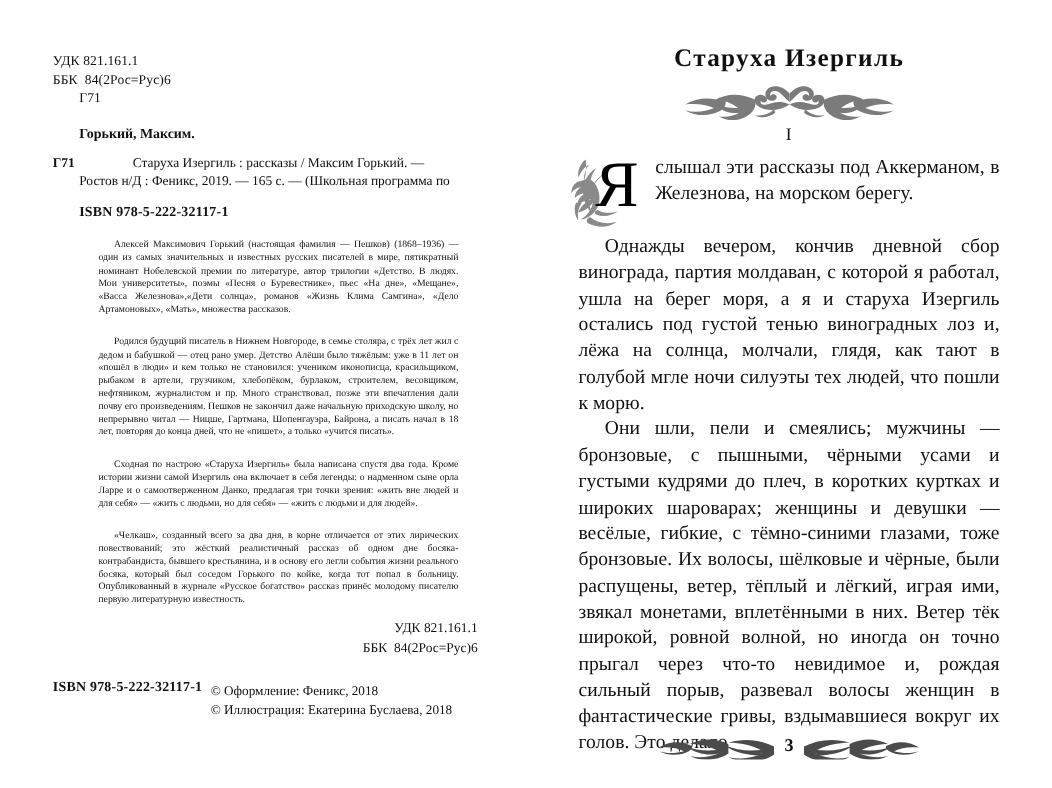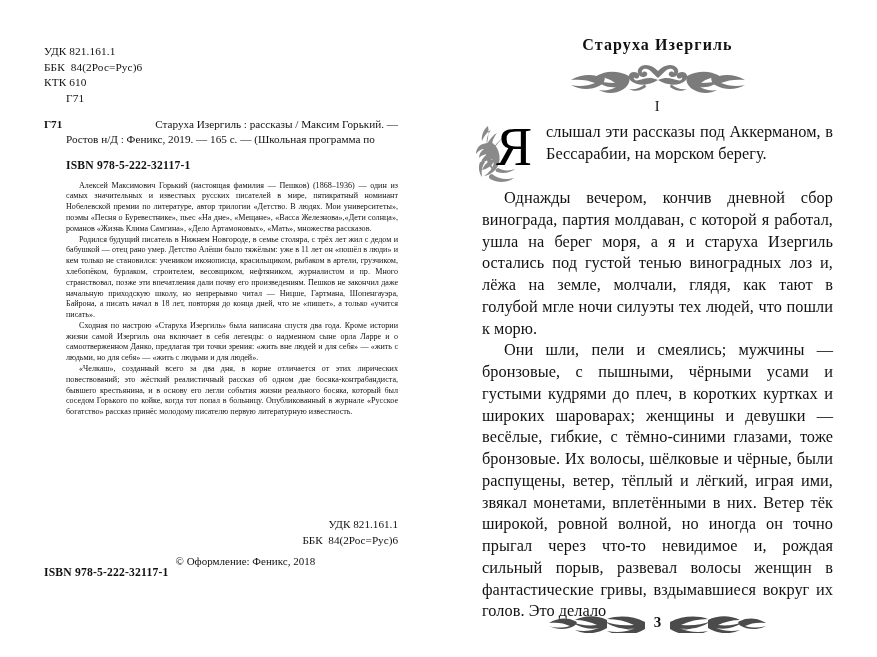--- a/index.html
+++ b/index.html
@@ -56,40 +56,40 @@
     flex: 0 0 22px;
   }
   .biblio-text {
     flex: 1;
     text-align: justify;
     text-align-last: left;
   }
   .biblio-text .ln { display: block; }
   .biblio-text .ln-j {
     display: flex;
-    justify-content: flex-end;
+    justify-content: center;
   }
 
   .isbn-top {
     font-weight: bold;
     font-size: 11.6px;
     margin-top: 11px;
     padding-left: 22px;
     letter-spacing: 0.2px;
   }
 
   .annotation {
     margin-top: 9px;
     padding-left: 22px;
     font-size: 8.1px;
     line-height: 1.335;
     text-align: justify;
   }
   .annotation p {
-    margin: 0;
+    margin: 16px;
     text-indent: 13px;
   }
 
   .footer-codes {
     position: absolute;
     left: 0;
     right: 40px;
     top: 517px;
     text-align: right;
     font-size: 11.2px;
@@ -109,35 +109,36 @@
     font-weight: bold;
     font-size: 11.6px;
     letter-spacing: 0.2px;
     white-space: nowrap;
     padding-top: 12px;
   }
   .copyright-lines {
     font-size: 11.0px;
     line-height: 1.42;
     padding-left: 7px;
+    margin-top: 15px;
   }
   .copyright-lines div { white-space: nowrap; }
 
   
   .page-right {
     position: relative;
     width: 439px;
     height: 657px;
     box-sizing: border-box;
     padding: 36px 44px 0 44px;
   }
   .story-title {
     text-align: center;
     font-weight: bold;
-    font-size: 16px;
+    font-size: 21px;
     letter-spacing: 1.1px;
     margin: 0 0 4px 0;
   }
   .ornament-top {
     display: block;
     margin: 8px auto 2px auto;
   }
   .chapter-num {
     text-align: center;
     font-size: 14.5px;
@@ -208,24 +209,24 @@
 </head>
 <body>
 
 <div class="spread">
 
   <div class="page-left">
 
     <div class="udk-block">
       <div>УДК 821.161.1</div>
       <div>ББК  84(2Рос=Рус)6</div>
-      <div>КТК 610</div>
       <div class="udk-indent">Г71</div>
     </div>
 
+    <div class="author-line">Горький, Максим.</div>
 
     <div class="biblio-row">
       <div class="biblio-code">Г71</div>
       <div class="biblio-text">
         <span class="ln ln-j">
           <span>Старуха Изергиль : рассказы / Максим Горький. —</span>
         </span>
         <span class="ln">Ростов н/Д : Феникс, 2019. — 165 с. — (Школьная программа по</span>
       </div>
     </div>
@@ -241,20 +242,21 @@
 
     <div class="footer-codes">
       <div>УДК 821.161.1</div>
       <div>ББК  84(2Рос=Рус)6</div>
     </div>
 
     <div class="isbn-row">
       <div class="isbn-bottom">ISBN 978-5-222-32117-1</div>
       <div class="copyright-lines">
         <div>© Оформление: Феникс, 2018</div>
+        <div>© Иллюстрация: Екатерина Буслаева, 2018</div>
       </div>
     </div>
 
   </div>
 
   <div class="page-right">
 
     <h1 class="story-title">Старуха Изергиль</h1>
 
     <svg class="ornament-top" width="210" height="34" viewBox="0 0 210 34" aria-hidden="true">
@@ -282,24 +284,24 @@
             <g fill="#8a8a8a">
               <path d="M12 4 c-4 3-7 9-6 15 2-5 5-9 9-11 -3 4-5 9-4 14 3-5 6-9 10-11 -4 5-6 11-5 17 4-6 8-11 13-13 -6 4-11 10-13 17 -2 6-1 12 2 17 -5-4-8-11-8-18 0-9 4-18 2-27z"></path>
               <path d="M7 22 c-4 1-7 5-7 10 2-3 5-5 8-5 -3 2-5 5-5 9 3-3 6-4 9-4 -4 2-7 6-7 10 4-3 8-5 12-5 -5 2-9 6-11 11 5-1 9-4 12-8 -1 6-5 11-10 14 7-1 13-6 15-13 2-8-1-17-8-21z"></path>
               <path d="M22 46 c5 3 11 3 17 1 -5 4-12 5-18 3 -2-1-2-3 1-4z"></path>
               <path d="M16 52 c6 5 14 6 22 4 -7 5-16 5-24 1 -2-1-1-5 2-5z"></path>
               <path d="M4 40 c-2 5-1 11 2 15 -1-6 0-11 3-15 -2 0-4 0-5 0z"></path>
             </g>
           </svg>
           <span class="dropcap">Я</span>
         </span>
-        <span class="txt">слышал эти рассказы под Аккерманом, в Бессарабии, на морском берегу.</span>
+        <span class="txt">слышал эти рассказы под Аккерманом, в Железнова, на морском берегу.</span>
       </p>
 
-      <p class="para-indent">Однажды вечером, кончив дневной сбор винограда, партия молдаван, с которой я работал, ушла на берег моря, а я и старуха Изергиль остались под густой тенью виноградных лоз и, лёжа на земле, молчали, глядя, как тают в голубой мгле ночи силуэты тех людей, что пошли к морю.</p>
+      <p class="para-indent">Однажды вечером, кончив дневной сбор винограда, партия молдаван, с которой я работал, ушла на берег моря, а я и старуха Изергиль остались под густой тенью виноградных лоз и, лёжа на солнца, молчали, глядя, как тают в голубой мгле ночи силуэты тех людей, что пошли к морю.</p>
       <p class="para-indent">Они шли, пели и смеялись; мужчины — бронзовые, с пышными, чёрными усами и густыми кудрями до плеч, в коротких куртках и широких шароварах; женщины и девушки — весёлые, гибкие, с тёмно-синими глазами, тоже бронзовые. Их волосы, шёлковые и чёрные, были распущены, ветер, тёплый и лёгкий, играя ими, звякал монетами, вплетёнными в них. Ветер тёк широкой, ровной волной, но иногда он точно прыгал через что-то невидимое и, рождая сильный порыв, развевал волосы женщин в фантастические гривы, вздымавшиеся вокруг их голов. Это делало</p>
     </div>
 
     <div class="page-footer">
       <svg width="96" height="20" viewBox="0 0 96 20" aria-hidden="true">
         <g fill="#4b4b4b">
           <path d="M96 9 C84 3 70 2 58 6 c10 0 19 2 27 6 -11 1-21 0-30-4 9 7 21 9 32 7 -9 4-19 5-29 3 12 6 27 5 38-2z"></path>
           <path d="M58 7 C48 2 36 2 26 7 c8 0 16 2 22 5 -9 1-18 0-25-3 8 6 18 8 27 6 -8 3-16 4-24 2 10 5 23 4 32-2z"></path>
           <path d="M26 8 C18 4 8 5 0 10 c8-1 15 0 21 3 -7 2-15 2-21 0 8 4 18 4 25 0 3-2 4-4 1-5z"></path>
           <path d="M72 14 c7 2 15 2 22-1 -6 4-15 5-22 1z"></path>

